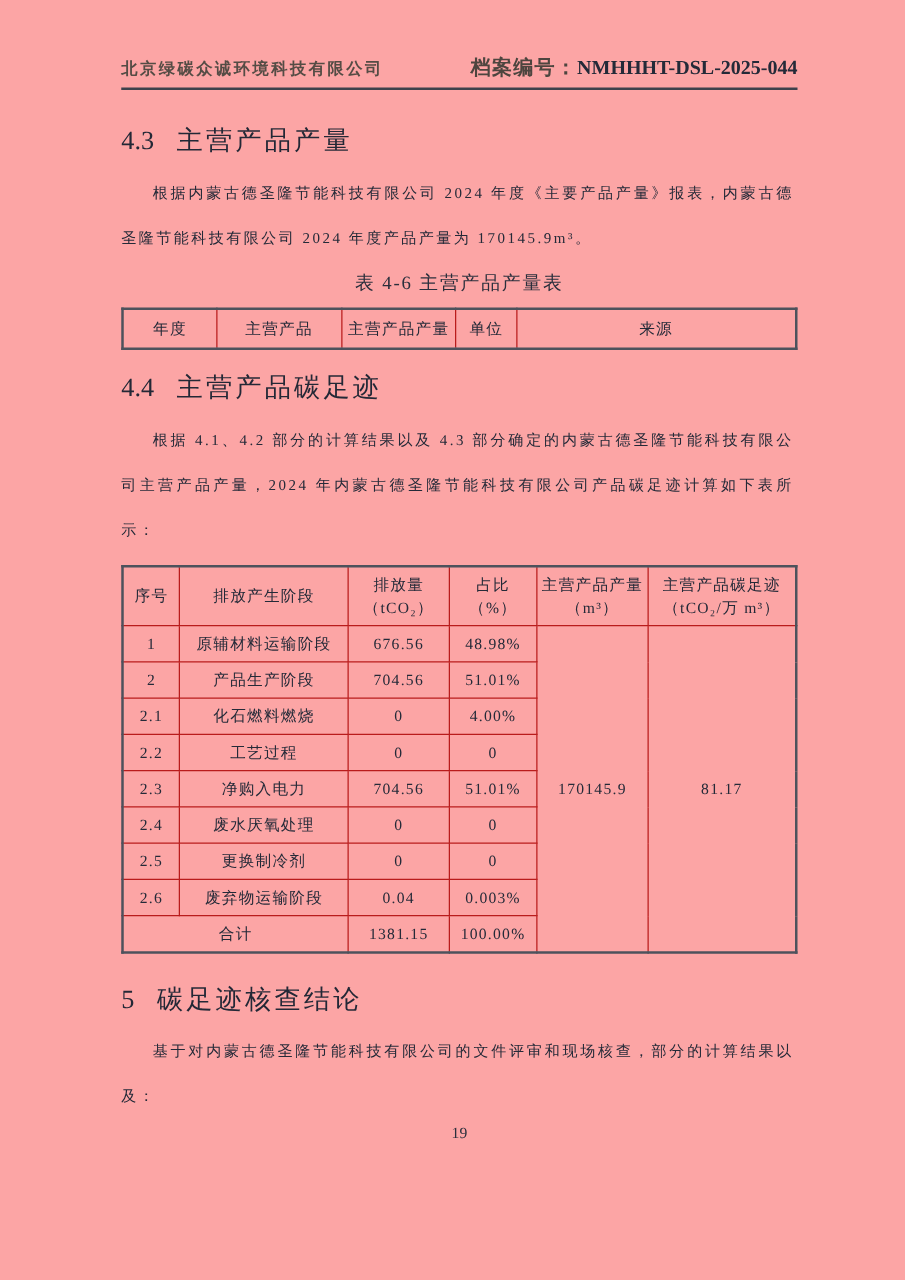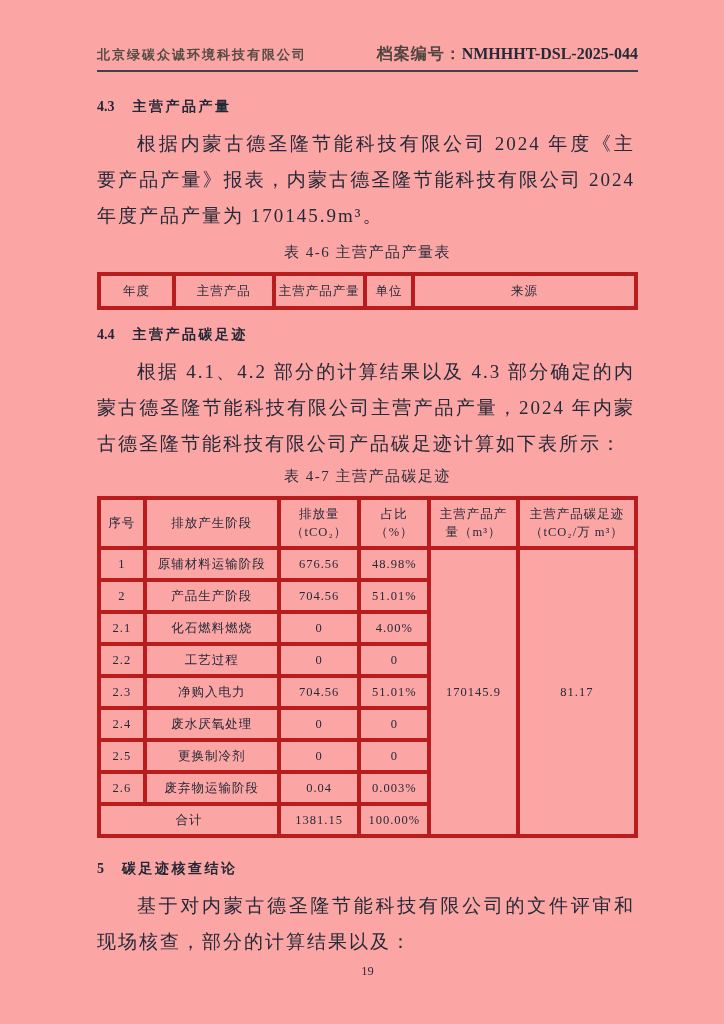--- a/index.html
+++ b/index.html
@@ -24,29 +24,29 @@
   .doc-header .company {
     font-size: 13px; letter-spacing: 2px; color: #554c45; font-weight: bold;
   }
   .doc-header .archive { font-size: 16px; }
   .doc-header .archive-label { color: #4d453f; font-weight: bold; letter-spacing: 1px; }
   .doc-header .archive-number { color: #242a38; font-weight: bold; }
 
   
   .sec-heading {
     margin-top: 26px;
-    font-size: 14px; font-weight: bold; letter-spacing: 2.5px;
+    font-size: 21px; font-weight: normal; letter-spacing: 2.5px;
     color: #232836;
   }
   .sec-heading .sec-num { letter-spacing: 0; margin-right: 18px; font-family: "Liberation Serif", serif; }
 
   
   .body-para {
     margin: 10px 3px 0 0;
-    font-size: 19px; line-height: 36px;
+    font-size: 12px; line-height: 36px;
     letter-spacing: 2px;
     text-align: justify;
     text-indent: 2.1em;
     color: #242a38;
   }
 
   
   .tbl-caption {
     margin-top: 9px;
     text-align: center;
@@ -56,21 +56,21 @@
 
   
   table.doc-table {
     width: 100%;
     border-collapse: collapse;
     table-layout: fixed;
     margin-top: 10px;
     font-size: 12.5px;
   }
   table.doc-table td, table.doc-table th {
-    border: 4px solid #b91c1c;
+    border: 1px solid #b91c1c;
     text-align: center; vertical-align: middle;
     padding: 2px 3px;
     font-weight: normal;
     letter-spacing: 1px;
     color: #242a38;
     line-height: 18px;
   }
   table.doc-table { border: 2px solid #4d525c; }
 
   .t46 th { height: 26px; color: #7a4a3c; }
@@ -121,21 +121,20 @@
       <th>来源</th>
     </tr>
   </tbody>
     </table>
 
   <div class="sec-heading" style="margin-top:16px">
     <span class="sec-num">4.4</span><span>主营产品碳足迹</span>
   </div>
   <p class="body-para">根据 4.1、4.2 部分的计算结果以及 4.3 部分确定的内蒙古德圣隆节能科技有限公司主营产品产量，2024 年内蒙古德圣隆节能科技有限公司产品碳足迹计算如下表所示：</p>
 
-  <div class="tbl-caption" style="margin-top:5px">表 4-7  主营产品碳足迹</div>
   <table class="doc-table t47">
     <colgroup>
       <col style="width:8.5%">
         <col style="width:25%">
         <col style="width:15%">
         <col style="width:13%">
         <col style="width:16.5%">
         <col style="width:22%">
     </colgroup>
     <tbody>

